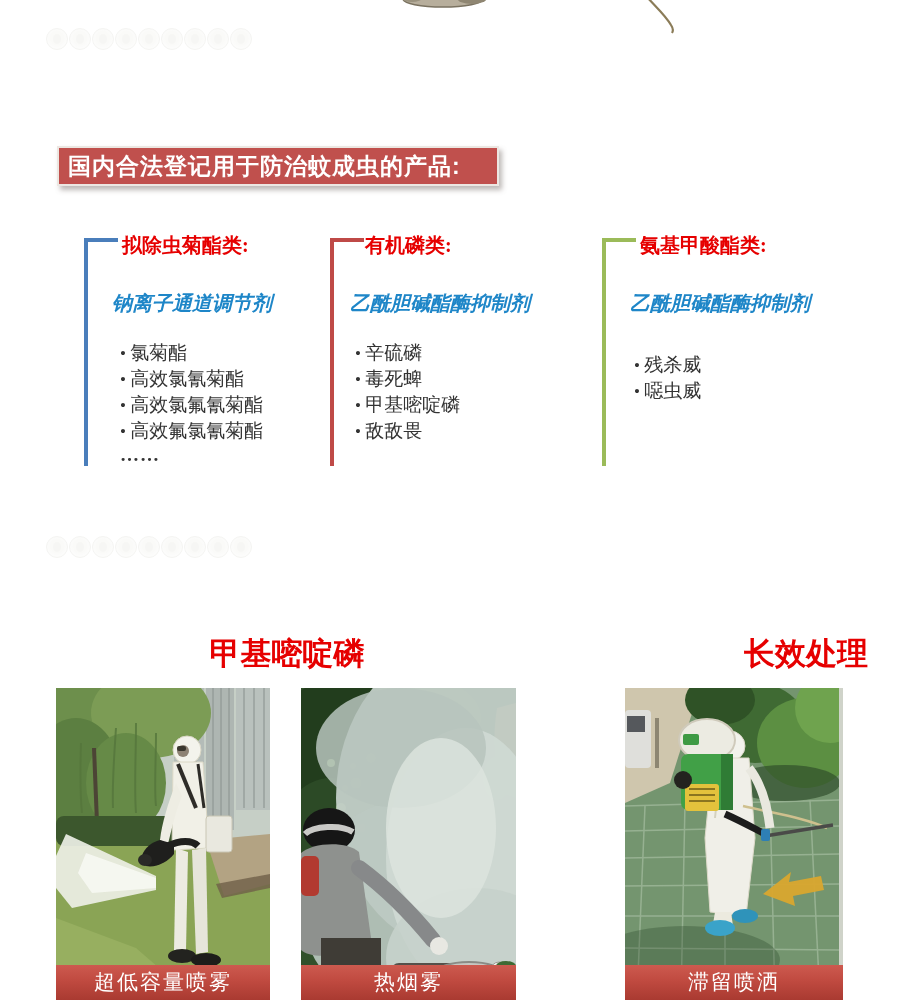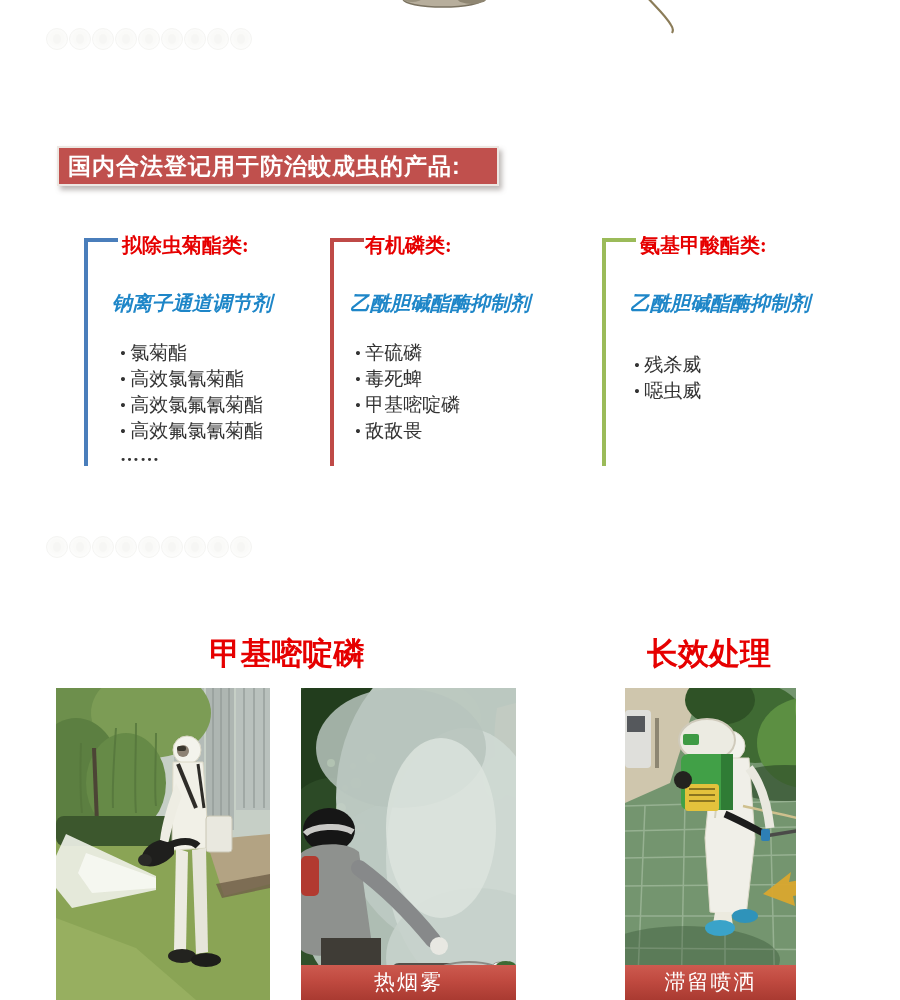--- a/index.html
+++ b/index.html
@@ -41,27 +41,27 @@
   #col-2 .col-header{left:35px;}
   #col-2 .col-mech{left:20px;}
   #col-2 .col-list{left:25px;}
   #col-3 .col-mech{left:28px;}
   #col-3 .col-list{left:32px;top:116px;}
 
   
   .treat-heading{position:absolute;top:633px;width:260px;text-align:center;
                  color:#e60000;font-weight:bold;font-size:31px;white-space:nowrap;}
   #treat-1{left:157px;}
-  #treat-2{left:579px;}
+  #treat-2{left:608px;text-align:right;}
 
   
   .photo{position:absolute;top:688px;height:312px;overflow:hidden;background:#cfd3c9;}
   #photo-1{left:56px;width:214px;}
   #photo-2{left:301px;width:215px;}
-  #photo-3{left:625px;width:171px;}
+  #photo-3{left:625px;width:218px;}
   .photo svg{position:absolute;left:0;top:0;}
   .caption-bar{position:absolute;left:0;right:0;bottom:0;height:35px;
                background:linear-gradient(180deg,#cd5a4f 0%,#c04a40 45%,#a93a31 100%);
                color:#fff;font-size:21px;line-height:34px;text-align:center;
                letter-spacing:2px;}
 </style>
 </head>
 <body>
 
 <div id="page">
@@ -194,20 +194,21 @@
         <path d="M136,162 L140,266 L152,264 L150,160 Z" fill="#e6e5da"></path>
         <ellipse cx="126" cy="268" rx="14" ry="7" fill="#23231f"></ellipse>
         <ellipse cx="150" cy="272" rx="15" ry="7" fill="#1d1d1a"></ellipse>
       </g>
       <g>
         <path d="M104,152 C96,154 88,160 86,168 L90,178 C100,180 112,174 118,166 L118,156 Z" fill="#1f1f1d"></path>
         <path d="M112,158 C124,152 136,152 142,158" stroke="#1f1f1d" stroke-width="7" fill="none"></path>
         <ellipse cx="89" cy="172" rx="7" ry="6" fill="#2a2a27"></ellipse>
       </g>
     </svg>
+    <div class="caption-bar">超低容量喷雾</div>
   </div>
 
   <div class="photo" id="photo-2">
     <svg width="215" height="312" viewBox="0 0 215 312" xmlns="http://www.w3.org/2000/svg">
       <rect x="0" y="0" width="215" height="312" fill="#31502b"></rect>
       <g>
         <ellipse cx="40" cy="60" rx="70" ry="70" fill="#223d1d"></ellipse>
         <ellipse cx="30" cy="160" rx="55" ry="70" fill="#2c4a26"></ellipse>
         <ellipse cx="120" cy="30" rx="60" ry="40" fill="#3e6234"></ellipse>
         <circle cx="55" cy="95" r="6" fill="#6f9b55"></circle>

